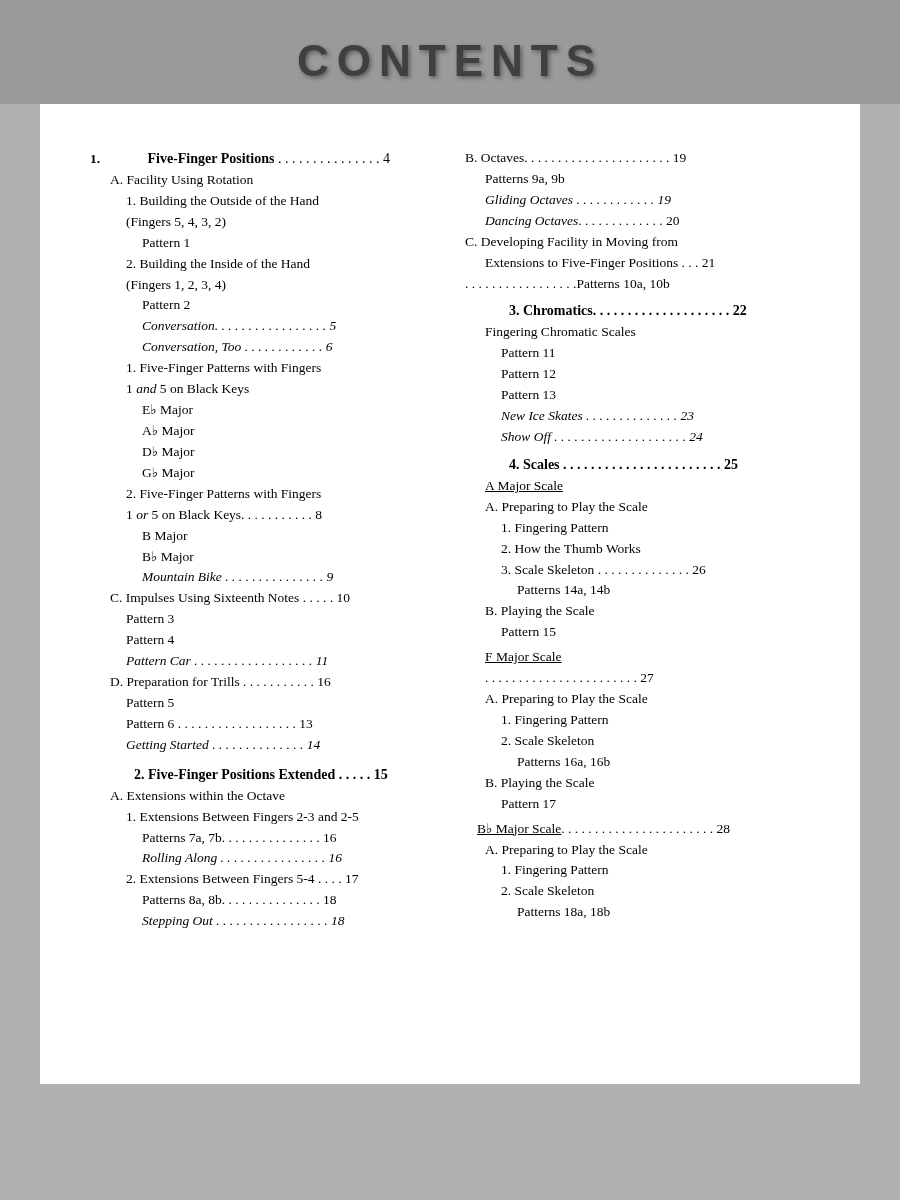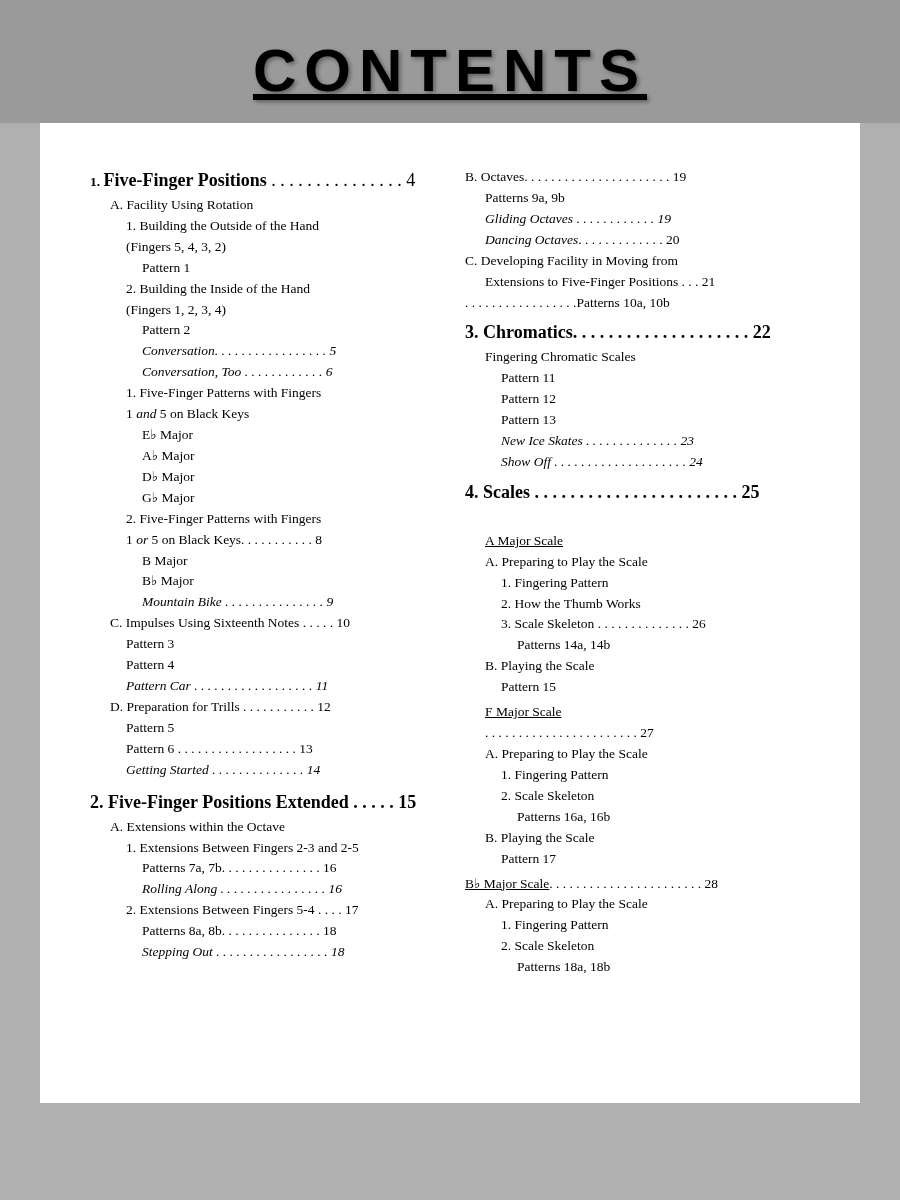--- a/index.html
+++ b/index.html
@@ -23,25 +23,24 @@
     .title-banner {
       width: 100%;
       background: #9a9a9a;
       padding: 18px 0 18px 0;
       text-align: center;
     }
 
     .title-text {
       font-family: Arial, Helvetica, sans-serif;
       font-weight: 900;
-      font-size: 60px;
+      font-size: 44px;
       letter-spacing: 8px;
-      color: #000000;
+      color: #404040;
       text-shadow: 2px 2px 4px rgba(0,0,0,0.4);
-      text-decoration: underline;
     }
 
     .page-body {
       width: 820px;
       background: white;
       min-height: 980px;
       padding: 40px 50px 60px 50px;
       display: flex;
       flex-direction: row;
       gap: 0;
@@ -65,21 +64,22 @@
     }
 
     
     .toc-entry {
       line-height: 1.55;
       font-size: 13.5px;
     }
 
     .toc-main {
       font-weight: bold;
-      font-size: 18px;
+      font-size: 14px;
+      margin-left: 44px;
     }
 
     .toc-indent1 { padding-left: 20px; }
     .toc-indent2 { padding-left: 36px; }
     .toc-indent3 { padding-left: 52px; }
 
     .italic { font-style: italic; }
 
     .underline { text-decoration: underline; }
     .mt4 { margin-top: 4px; }
@@ -133,21 +133,21 @@
     <div class="toc-entry toc-indent2">1 <em>or</em> 5 on Black Keys. . . . . . . . . . . 8</div>
     <div class="toc-entry toc-indent3">B Major</div>
     <div class="toc-entry toc-indent3">B♭ Major</div>
     <div class="toc-entry toc-indent3 italic"><em>Mountain Bike</em> . . . . . . . . . . . . . . . 9</div>
 
     <div class="toc-entry toc-indent1">C. Impulses Using Sixteenth Notes . . . . . 10</div>
     <div class="toc-entry toc-indent2">Pattern 3</div>
     <div class="toc-entry toc-indent2">Pattern 4</div>
     <div class="toc-entry toc-indent2 italic"><em>Pattern Car</em> . . . . . . . . . . . . . . . . . . 11</div>
 
-    <div class="toc-entry toc-indent1">D. Preparation for Trills . . . . . . . . . . . 12</div>
+    <div class="toc-entry toc-indent1">D. Preparation for Trills . . . . . . . . . . . 16</div>
     <div class="toc-entry toc-indent2">Pattern 5</div>
     <div class="toc-entry toc-indent2">Pattern 6 . . . . . . . . . . . . . . . . . . 13</div>
     <div class="toc-entry toc-indent2 italic"><em>Getting Started</em> . . . . . . . . . . . . . . 14</div>
 
     <div class="toc-entry mt8">
       <span class="toc-main">2.  Five-Finger Positions Extended . . . . . 15</span>
     </div>
     <div class="toc-entry toc-indent1">A. Extensions within the Octave</div>
     <div class="toc-entry toc-indent2">1. Extensions Between Fingers 2-3 and 2-5</div>
     <div class="toc-entry toc-indent3">Patterns 7a, 7b. . . . . . . . . . . . . . . 16</div>
@@ -176,40 +176,40 @@
     <div class="toc-entry toc-indent2">Pattern 11</div>
     <div class="toc-entry toc-indent2">Pattern 12</div>
     <div class="toc-entry toc-indent2">Pattern 13</div>
     <div class="toc-entry toc-indent2 italic"><em>New Ice Skates</em> . . . . . . . . . . . . . . 23</div>
     <div class="toc-entry toc-indent2 italic"><em>Show Off</em> . . . . . . . . . . . . . . . . . . . . 24</div>
 
     <div class="toc-entry mt6">
       <span class="toc-main">4.  Scales . . . . . . . . . . . . . . . . . . . . . . . 25</span>
     </div>
 
-    <div class="toc-entry toc-indent1 underline" style="text-decoration:underline;margin-top:24px;">A Major Scale</div>
+    <div class="toc-entry toc-indent1 underline" style="text-decoration:underline;">A Major Scale</div>
     <div class="toc-entry toc-indent1">A. Preparing to Play the Scale</div>
     <div class="toc-entry toc-indent2">1. Fingering Pattern</div>
     <div class="toc-entry toc-indent2">2. How the Thumb Works</div>
     <div class="toc-entry toc-indent2">3. Scale Skeleton . . . . . . . . . . . . . . 26</div>
     <div class="toc-entry toc-indent3">Patterns 14a, 14b</div>
     <div class="toc-entry toc-indent1">B. Playing the Scale</div>
     <div class="toc-entry toc-indent2">Pattern 15</div>
 
     <div class="toc-entry toc-indent1 underline mt4" style="text-decoration:underline;">F Major Scale</div>
     <div class="toc-entry toc-indent1">. . . . . . . . . . . . . . . . . . . . . . . 27</div>
     <div class="toc-entry toc-indent1">A. Preparing to Play the Scale</div>
     <div class="toc-entry toc-indent2">1. Fingering Pattern</div>
     <div class="toc-entry toc-indent2">2. Scale Skeleton</div>
     <div class="toc-entry toc-indent3">Patterns 16a, 16b</div>
     <div class="toc-entry toc-indent1">B. Playing the Scale</div>
     <div class="toc-entry toc-indent2">Pattern 17</div>
 
     <div class="toc-entry mt4" style="display:flex; align-items:baseline;">
-      <span style="text-decoration:underline;">B♭ Major Scale</span>
+      <span style="text-decoration:underline;margin-left:12px;">B♭ Major Scale</span>
       <span> . . . . . . . . . . . . . . . . . . . . . . . 28</span>
     </div>
     <div class="toc-entry toc-indent1">A. Preparing to Play the Scale</div>
     <div class="toc-entry toc-indent2">1. Fingering Pattern</div>
     <div class="toc-entry toc-indent2">2. Scale Skeleton</div>
     <div class="toc-entry toc-indent3">Patterns 18a, 18b</div>
 
   </div>
 
 </div>

